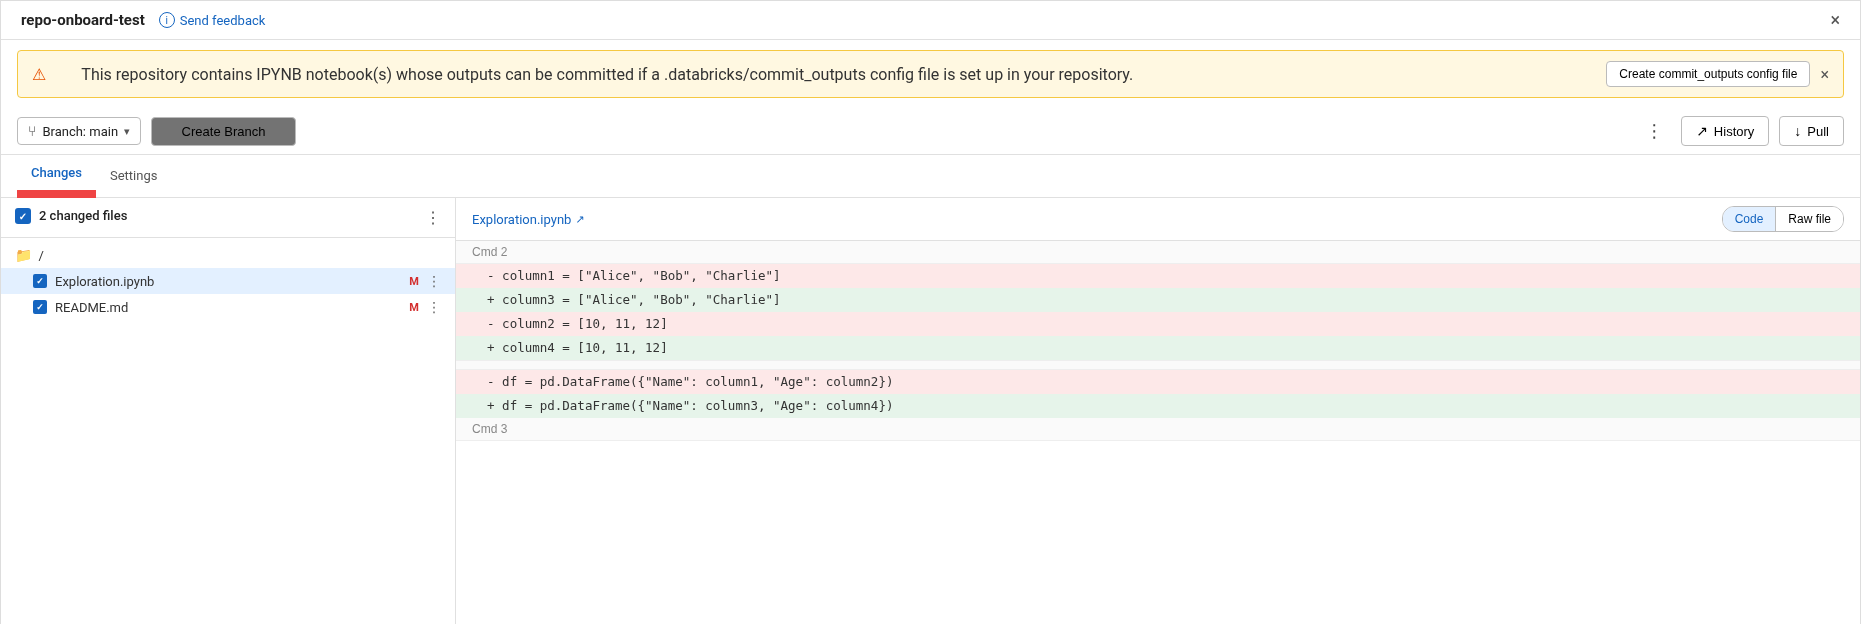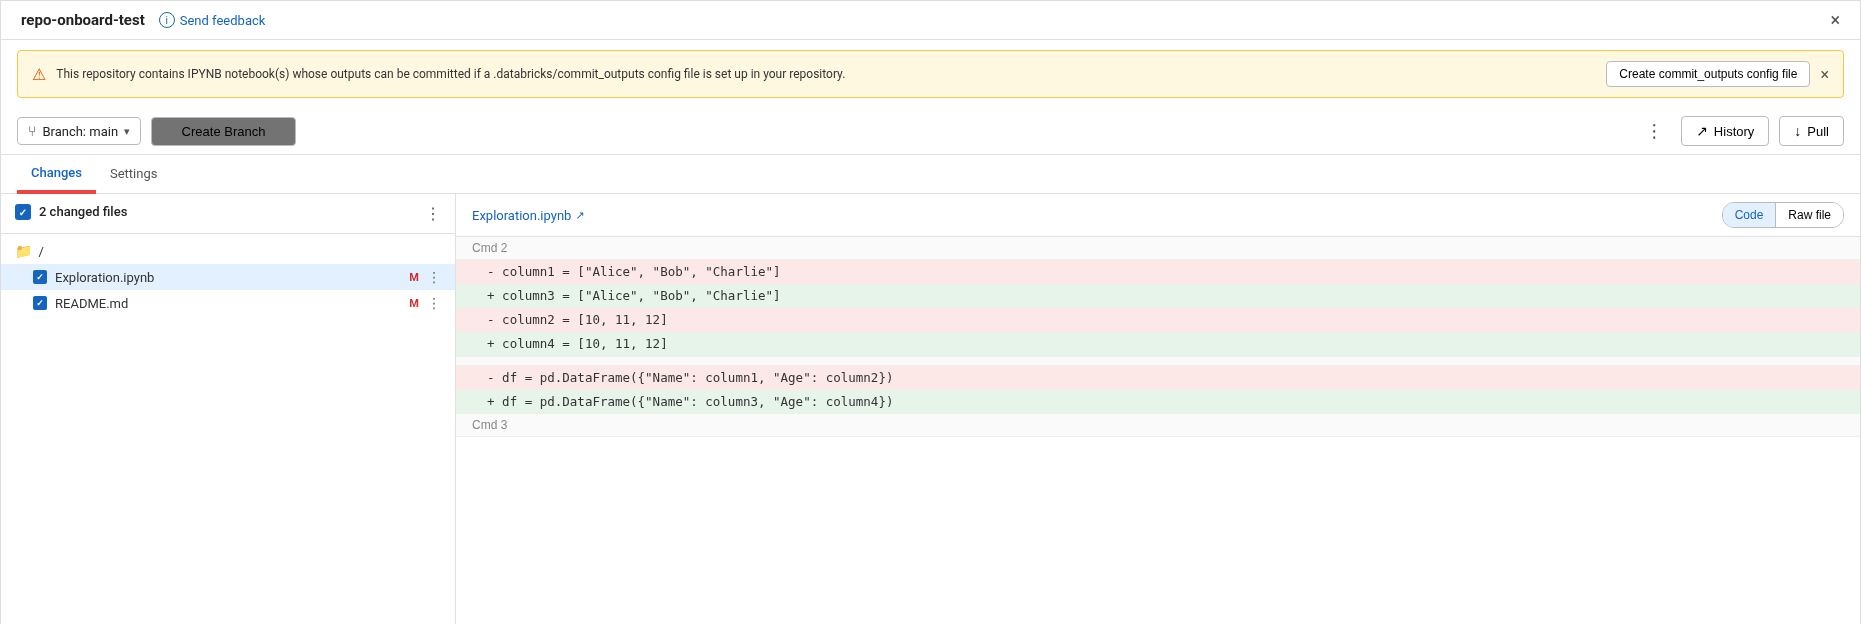--- a/index.html
+++ b/index.html
@@ -64,22 +64,23 @@
       padding: 10px 14px;
     }
     .alert-icon {
       color: #e65100;
       font-size: 16px;
       margin-right: 10px;
       flex-shrink: 0;
     }
     .alert-text {
       flex: 1;
-      font-size: 12px;
-      color: #333;
+      font-size: 16px;
+      color: #333;
+      margin-left: 25px;
     }
     .alert-action-btn {
       margin-left: 16px;
       padding: 5px 12px;
       border: 1px solid #bbb;
       border-radius: 4px;
       background: #fff;
       font-size: 12px;
       cursor: pointer;
       white-space: nowrap;
@@ -151,21 +152,21 @@
     .tab {
       padding: 10px 14px;
       cursor: pointer;
       font-size: 13px;
       color: #555;
       border-bottom: 2px solid transparent;
       margin-bottom: -1px;
     }
     .tab.active {
       color: #1565c0;
-      border-bottom: 4px solid #ef4444;
+      border-bottom: 8px solid #ef4444;
       font-weight: 500;
     }
 
     
     .main-content {
       display: flex;
       height: calc(624px - 180px);
       overflow: hidden;
     }
 

